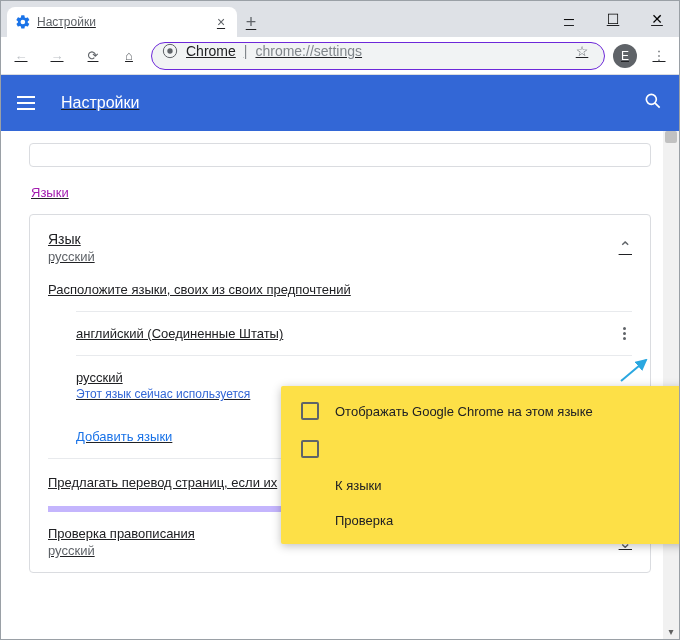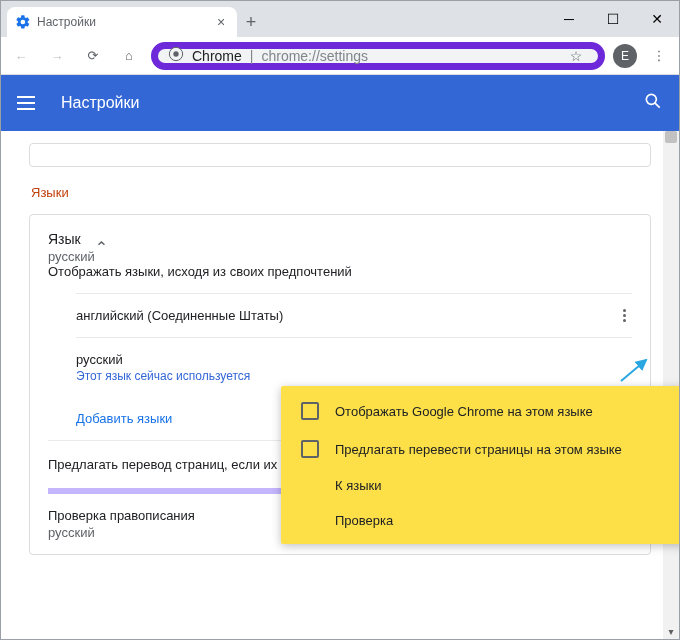--- a/index.html
+++ b/index.html
@@ -1,34 +1,34 @@
 <!DOCTYPE html>
 <html><head>
 <meta charset="utf-8">
 <style>
   * { box-sizing: border-box; margin: 0; padding: 0; }
   html, body { width: 680px; height: 640px; font-family: "Segoe UI", Arial, sans-serif; font-size: 13px; color: #202124; overflow: hidden; background: #fff; }
-  .window { width: 680px; height: 640px; border: 1px solid #9aa0a6; position: relative; background: #fff; }
+  .window { width: 680px; height: 640px; border: 1px solid #9aa0a6; position: relative; background: #fff; text-decoration: underline; }
 
   
   .titlebar { height: 36px; display: flex; align-items: stretch; background: #dee1e6; }
   .tab { background: #fff; border-top-left-radius: 8px; border-top-right-radius: 8px; margin-top: 6px; margin-left: 6px; height: 30px; display: flex; align-items: center; padding: 0 8px; min-width: 230px; gap: 6px; }
   .tab .favicon { width: 16px; height: 16px; display: flex; align-items: center; justify-content: center; }
   .tab .title { flex: 1; font-size: 12px; color: #5f6368; }
   .tab .close { width: 16px; height: 16px; display:flex; align-items:center; justify-content:center; color:#5f6368; font-size:14px; }
   .newtab { width: 28px; display:flex; align-items:center; justify-content:center; color:#5f6368; font-size:18px; margin-top:6px; }
   .titlebar-spacer { flex:1; }
   .win-controls { display:flex; align-items:center; }
   .win-controls div { width: 44px; height: 36px; display:flex; align-items:center; justify-content:center; color:#000; font-size:14px; }
 
   
   .toolbar { height: 38px; background:#fff; display:flex; align-items:center; padding: 0 6px; gap:8px; border-bottom:1px solid #dadce0; }
   .tb-icon { width:28px; height:28px; display:flex; align-items:center; justify-content:center; color:#5f6368; border-radius:50%; }
   .tb-icon.disabled { color:#bdc1c6; }
-  .omnibox { flex:1; height:28px; border:7px solid #6d28d9; border-radius:14px; background:#f1f3f4; display:flex; align-items:center; padding:0 10px; gap:8px; color:#5f6368; font-size:14px; }
+  .omnibox { flex:1; height:28px; border:1px solid #6d28d9; border-radius:14px; background:#f1f3f4; display:flex; padding:0 10px; gap:8px; color:#5f6368; font-size:14px; }
   .omnibox .chrome-word { color:#202124; }
   .urlpart { color:#80868b; }
   .star { width:24px; display:flex; justify-content:center; color:#5f6368; }
   .avatar { width:24px; height:24px; border-radius:50%; background:#5f6368; color:#fff; display:flex; align-items:center; justify-content:center; font-size:12px; }
 
   
   .app-header { height:56px; background:#3367d6; color:#fff; display:flex; align-items:center; padding:0 16px; gap:20px; }
   .menu-icon { width:24px; height:24px; display:flex; flex-direction:column; justify-content:center; gap:4px; }
   .menu-icon span { display:block; height:2px; background:#fff; width:18px; }
   .app-title { font-size:16px; flex:1; }
@@ -37,24 +37,24 @@
   
   .content { position:relative; height: calc(640px - 36px - 38px - 56px - 2px); overflow:hidden; background:#fff; }
   .scroll-track { position:absolute; right:0; top:0; bottom:0; width:16px; background:#f1f1f1; }
   .scroll-thumb { position:absolute; right:2px; width:12px; background:#c1c1c1; border-radius:2px; }
   .thumb1 { top:0; height:12px; }
   .thumb2 { top:320px; height:46px; }
   .scroll-arrow { position:absolute; right:0; width:16px; height:16px; display:flex; align-items:center; justify-content:center; color:#606060; font-size:10px; }
 
   .inner { padding: 12px 28px 0 28px; }
   .prev-card { border:1px solid #dadce0; border-radius:4px; height:24px; margin-bottom:18px; }
-  .section-label { font-size:13px; color:#c2410c; margin: 8px 0 14px 2px; }
+  .section-label { font-size:13px; color:#a21caf; margin: 8px 0 14px 2px; }
 
   .card { border:1px solid #dadce0; border-radius:4px; padding: 16px 18px 0 18px; }
-  .lang-head { display:flex; align-items:center; justify-content:flex-start; }
+  .lang-head { display:flex; align-items:center; justify-content:space-between; margin-bottom:18px; }
   .lang-head .t1 { font-size:14px; color:#202124; }
   .lang-head .t2 { font-size:13px; color:#5f6368; margin-top:2px; }
   .chev { font-size:16px; color:#5f6368; }
 
   .hint { font-size:13px; color:#202124; margin-bottom:14px; }
 
   .lang-row { border-top:1px solid #e8eaed; padding:14px 0; display:flex; align-items:center; justify-content:space-between; margin-left:28px; font-size:13px; }
   .lang-row:first-of-type { border-top:none; }
   .lang-row .sub { color:#3367d6; font-size:12px; margin-top:2px; }
   .dots { width:16px; display:flex; flex-direction:column; align-items:center; gap:2px; }
@@ -154,21 +154,21 @@
 
       <div class="card">
         <div class="lang-head">
           <div>
             <div class="t1">Язык</div>
             <div class="t2">русский</div>
           </div>
           <div class="chev">⌃</div>
         </div>
 
-        <div class="hint">Отображать языки, исходя из своих предпочтений</div>
+        <div class="hint">Расположите языки, своих из своих предпочтений</div>
 
         <div class="lang-row">
           <div>английский (Соединенные Штаты)</div>
           <div class="dots">
               <span></span>
               <span></span>
               <span></span>
             </div>
         </div>
         <div class="lang-row" style="display:block;">
@@ -190,21 +190,20 @@
       </div>
     </div>
 
     <div class="popup">
       <div class="popup-row">
         <div class="checkbox"></div>
         <span>Отображать Google Chrome на этом языке</span>
       </div>
       <div class="popup-row">
         <div class="checkbox"></div>
-        <span>Предлагать перевести страницы на этом языке</span>
       </div>
       <div class="popup-row noicon">
         <span>К языки</span>
       </div>
       <div class="popup-row noicon">
         <span>Проверка</span>
       </div>
     </div>
 
     <div class="arrow" style="top:225px; left:615px;">

